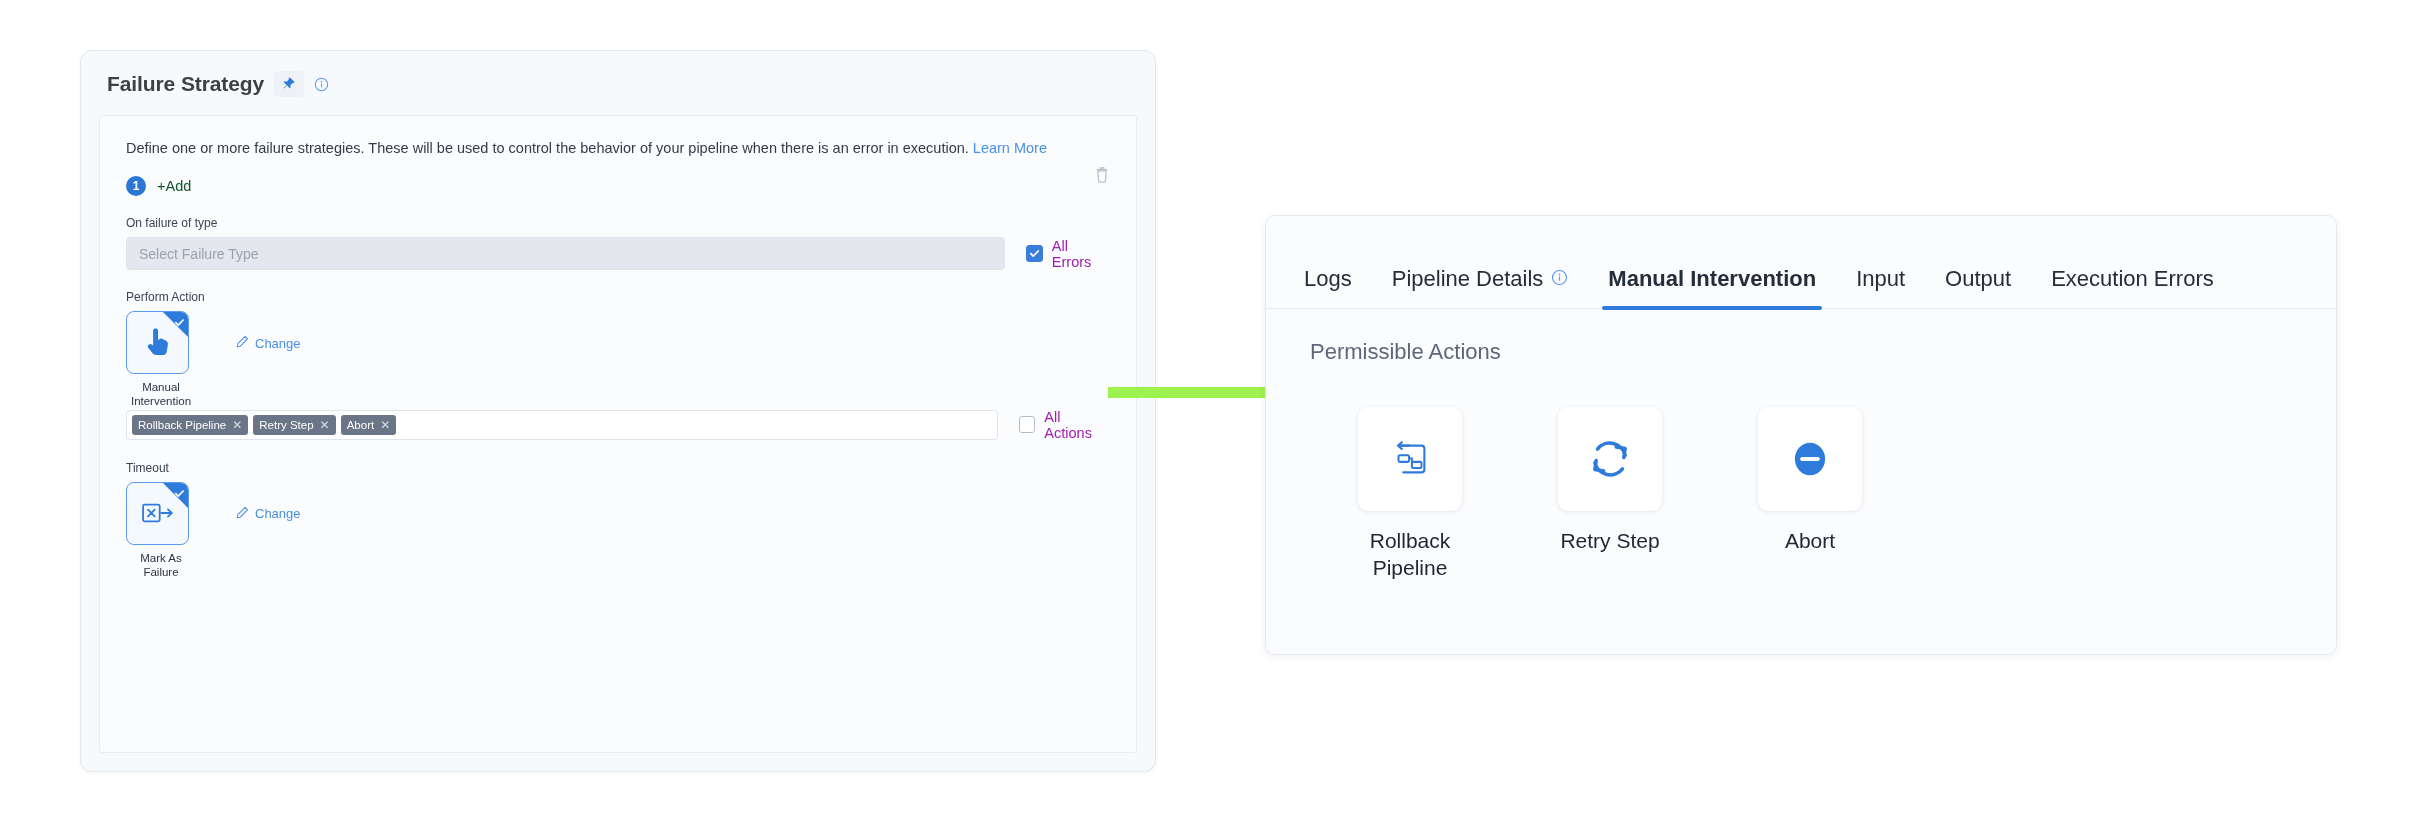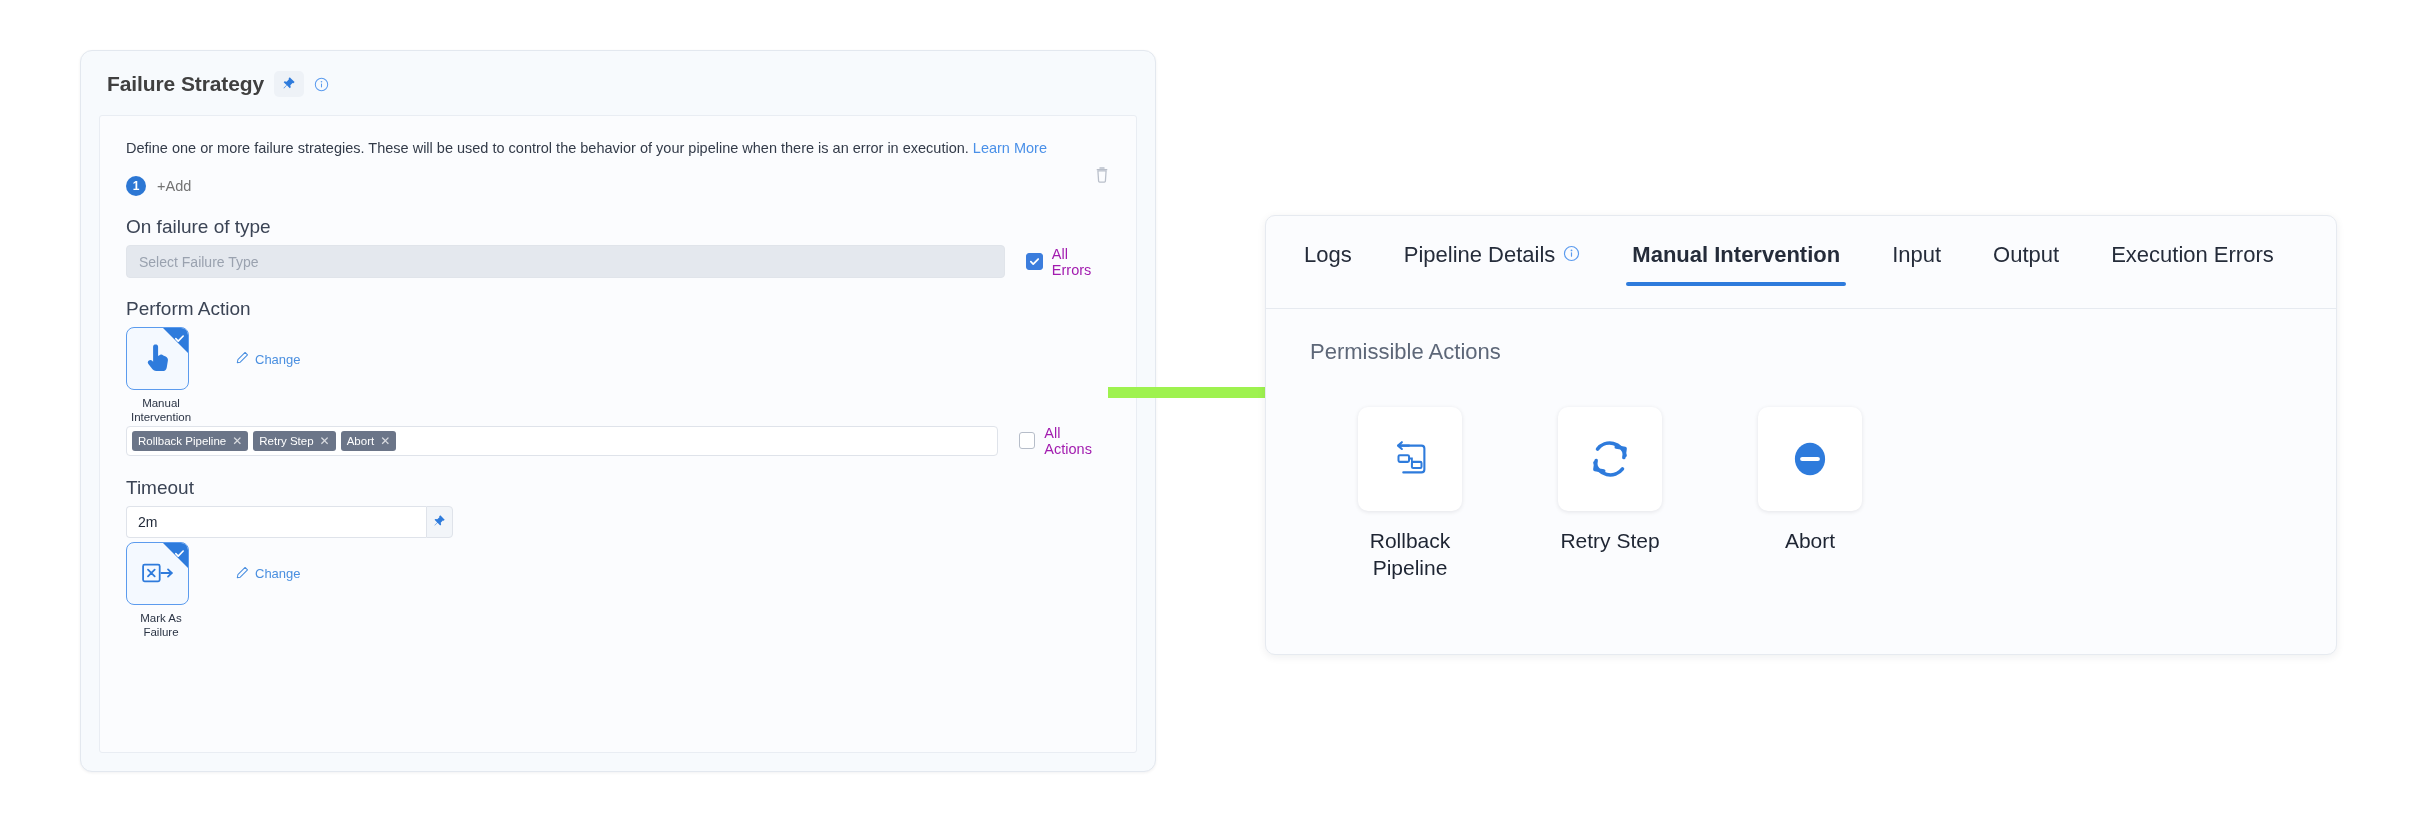--- a/index.html
+++ b/index.html
@@ -48,29 +48,29 @@
     font-size: 14.5px; color: #333b49; line-height: 1.45;
   }
   .desc a { color: #4a90e8; text-decoration: none; }
 
   .row-add { display:flex; align-items:center; gap:11px; margin-top: 17px; }
   .idx-badge {
     width: 20px; height: 20px; border-radius: 50%;
     background: #2c77d4; color:#fff; font-size: 12px; font-weight: 700;
     display:flex; align-items:center; justify-content:center;
   }
-  .add-link { color: #737373; font-size: 14.5px; cursor: pointer; }
+  .add-link { color: #14532d; font-size: 14.5px; cursor: pointer; }
   .trash-btn {
     position:absolute; right: 26px; top: 50px;
     background:none; border:none; cursor:pointer; padding:0;
     display:flex; align-items:center;
   }
 
   .field-label {
-    font-size: 19px; color: #3b4455; margin-top: 20px; margin-bottom: 7px;
+    font-size: 12px; color: #3b4455; margin-top: 20px; margin-bottom: 7px;
   }
   .sel-row { display:flex; align-items:center; gap: 0; }
   .select-box {
     width: 898px; height: 33px;
     background: #e4e8ee;
     border: 1px solid #e0e4ea;
     border-radius: 4px;
     display:flex; align-items:center;
     padding: 0 12px;
     font-size: 14px; color: #9aa2af;
@@ -156,21 +156,21 @@
   
   .rp {
     position: absolute; left: 1265px; top: 215px;
     width: 1072px; height: 440px;
     background: #fbfcfe;
     border: 1px solid #e6eaf0;
     border-radius: 10px;
     box-shadow: 0 2px 8px rgba(16,24,40,.07);
   }
   .rp-tabs {
-    display:flex; align-items:flex-start; gap: 12px;
+    display:flex; align-items:flex-end; gap: 0;
     padding: 26px 38px 0 38px;
     border-bottom: 1px solid #e6eaf0;
     height: 93px;
   }
   .tab {
     position: relative;
     font-size: 22px; color: #252c3a;
     padding: 0 20px 16px 20px;
     cursor: pointer; white-space: nowrap;
     display:flex; align-items:center; gap:8px;
@@ -298,28 +298,20 @@
               <span class="x">✕</span>
             </span>
           </div>
           <div class="chk-wrap">
             <span class="chk"></span>
             <span class="chk-label">All Actions</span>
           </div>
         </div>
 
         <div class="field-label">Timeout</div>
-        <div class="timeout-row">
-          <input class="timeout-input" type="text" value="2m" style="">
-          <div class="timeout-pin">
-            <svg width="13" height="13" viewBox="0 0 16 16" fill="none">
-              <path d="M10.2 1.6l4.2 4.2-1.3 1.3-1-.3-2.6 2.6.5 2.3-1.1 1.1L5.6 9.5 2.2 13l-.4-.4 3.4-3.4L1.9 5.9 3 4.8l2.3.5L7.9 2.7l-.3-1 1.3-1.3z" fill="#2e7bdc"></path>
-            </svg>
-          </div>
-        </div>
 
         <div class="tile-wrap">
           <div>
             <div class="tile">
               <div class="tile-corner"></div>
               <span class="tile-corner-check">
                 <svg width="11" height="11" viewBox="0 0 12 12" fill="none">
                   <path d="M2 6.2l2.6 2.6L10 3.3" stroke="#ffffff" stroke-width="1.8" stroke-linecap="round" stroke-linejoin="round"></path>
                 </svg>
               </span>

